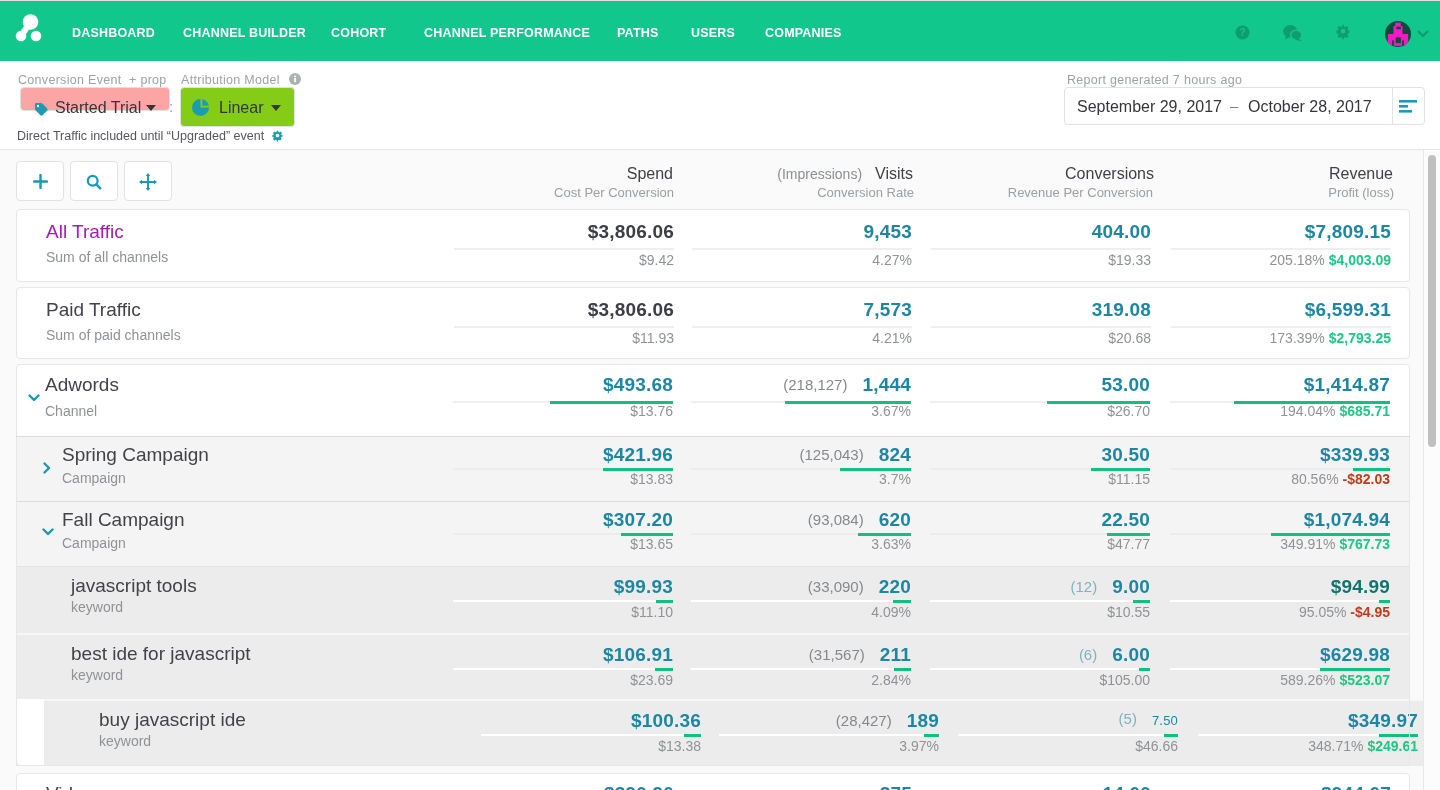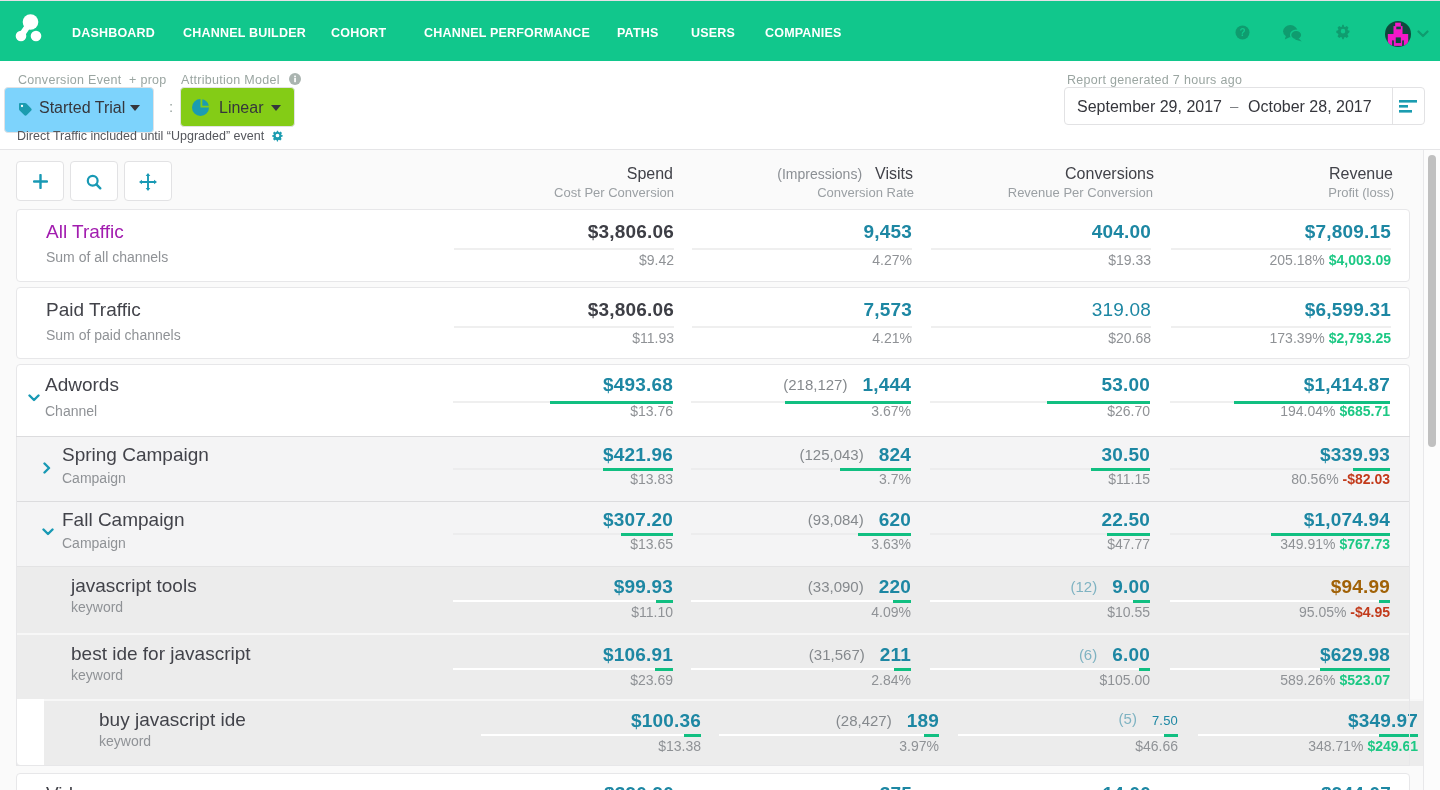--- a/index.html
+++ b/index.html
@@ -66,21 +66,21 @@
 
 <div class="abs" style="left:0;top:61px;width:1440px;height:89px;background:#fff;border-bottom:1px solid #e5e5e7">
   <div class="abs" style="left:18px;top:12px;font-size:12.5px;color:#9aa5a1;letter-spacing:0.3px">Conversion Event&nbsp; + prop</div>
   <div class="abs" style="left:181px;top:12px;font-size:12.5px;color:#9aa5a1;letter-spacing:0.3px">Attribution Model</div>
   <svg class="abs" style="left:289px;top:12px" width="12" height="12" viewBox="0 0 12 12">
     <circle cx="6" cy="6" r="6" fill="#aab4b0"></circle>
     <rect x="5.2" y="5" width="1.7" height="4.2" fill="#fff"></rect>
       <rect x="5.2" y="2.6" width="1.7" height="1.7" fill="#fff"></rect>
   </svg>
 
-  <div class="abs" style="left:4px;top:26px;width:150px;height:46px;border:1px solid #e2e2e4;border-radius:4px;background:#7dd3fc">
+  <div class="abs" style="left:20px;top:26px;width:150px;height:24px;border:1px solid #e2e2e4;border-radius:4px;background:#fca5a5">
     <svg class="abs" style="left:13px;top:14px" width="14" height="14" viewBox="0 0 14 14">
       <path fill="#1b9cb0" d="M1 2.2 C1 1.5 1.5 1 2.2 1 L7 1 a2 2 0 0 1 1.4 0.6 L13 6.2 a1.8 1.8 0 0 1 0 2.6 L8.8 13 a1.8 1.8 0 0 1 -2.6 0 L1.6 8.4 A2 2 0 0 1 1 7 Z"></path>
       <circle cx="4" cy="4" r="1.15" fill="#fff"></circle>
     </svg>
     <span class="abs" style="left:34px;top:11px;font-size:16px;color:#35363c">Started Trial</span>
     <svg class="abs" style="left:125px;top:17px" width="10" height="6" viewBox="0 0 10 6">
         <path d="M0 0 L10 0 L5 6 Z" fill="#35363c"></path>
       </svg>
   </div>
   <div class="abs" style="left:169px;top:37px;font-size:15px;color:#9aa5a1">:</div>
@@ -186,21 +186,21 @@
         <div style="position:absolute;right:0;top:10.5px;white-space:nowrap"><span style="font-size:19px;font-weight:600;color:#3d3e45;letter-spacing:0.2px">$3,806.06</span></div>
         <div style="position:absolute;left:0;right:0;top:38px;height:2px;background:#efefef"></div>
         <div style="position:absolute;right:0;top:41.5px;font-size:14px;color:#8f9296;white-space:nowrap">$11.93</div>
       </div>
       <div style="position:absolute;left:675px;top:0;width:220px;height:100%">
         <div style="position:absolute;right:0;top:10.5px;white-space:nowrap"><span style="font-size:19px;font-weight:600;color:#1d87a3;letter-spacing:0.2px">7,573</span></div>
         <div style="position:absolute;left:0;right:0;top:38px;height:2px;background:#efefef"></div>
         <div style="position:absolute;right:0;top:41.5px;font-size:14px;color:#8f9296;white-space:nowrap">4.21%</div>
       </div>
       <div style="position:absolute;left:914px;top:0;width:220px;height:100%">
-        <div style="position:absolute;right:0;top:10.5px;white-space:nowrap"><span style="font-size:19px;font-weight:400;color:#1d87a3;letter-spacing:0.2px">319.08</span></div>
+        <div style="position:absolute;right:0;top:10.5px;white-space:nowrap"><span style="font-size:19px;font-weight:700;color:#1d87a3;letter-spacing:0.2px">319.08</span></div>
         <div style="position:absolute;left:0;right:0;top:38px;height:2px;background:#efefef"></div>
         <div style="position:absolute;right:0;top:41.5px;font-size:14px;color:#8f9296;white-space:nowrap">$20.68</div>
       </div>
       <div style="position:absolute;left:1154px;top:0;width:220px;height:100%">
         <div style="position:absolute;right:0;top:10.5px;white-space:nowrap"><span style="font-size:19px;font-weight:600;color:#1d87a3;letter-spacing:0.2px">$6,599.31</span></div>
         <div style="position:absolute;left:0;right:0;top:38px;height:2px;background:#efefef"></div>
         <div style="position:absolute;right:0;top:41.5px;font-size:14px;color:#8f9296;white-space:nowrap">173.39% <span style="font-weight:700;color:#1cc884">$2,793.25</span></div>
       </div>
     </div>
   </div>
@@ -335,21 +335,21 @@
         <div style="position:absolute;right:0;top:37px;font-size:14px;color:#8f9296;white-space:nowrap">4.09%</div>
       </div>
       <div style="position:absolute;left:914px;top:0;width:220px;height:100%">
         <div style="position:absolute;right:0;top:8.5px;white-space:nowrap"><span style="font-size:15px;color:#7fb3c2;margin-right:15px;vertical-align:1px">(12)</span><span style="font-size:19px;font-weight:600;color:#1d87a3;letter-spacing:0.2px">9.00</span></div>
         <div style="position:absolute;left:0;right:0;top:33px;height:2px;background:#ffffff">
           <div style="position:absolute;right:0;top:0;height:3px;margin-top:-0.5px;width:17px;background:#11bf81"></div>
         </div>
         <div style="position:absolute;right:0;top:37px;font-size:14px;color:#8f9296;white-space:nowrap">$10.55</div>
       </div>
       <div style="position:absolute;left:1154px;top:0;width:220px;height:100%">
-        <div style="position:absolute;right:0;top:8.5px;white-space:nowrap"><span style="font-size:19px;font-weight:600;color:#a16207;letter-spacing:0.2px">$94.99</span></div>
+        <div style="position:absolute;right:0;top:8.5px;white-space:nowrap"><span style="font-size:19px;font-weight:600;color:#0f766e;letter-spacing:0.2px">$94.99</span></div>
         <div style="position:absolute;left:0;right:0;top:33px;height:2px;background:#ffffff">
           <div style="position:absolute;right:0;top:0;height:3px;margin-top:-0.5px;width:11px;background:#11bf81"></div>
         </div>
         <div style="position:absolute;right:0;top:37px;font-size:14px;color:#8f9296;white-space:nowrap">95.05% <span style="font-weight:700;color:#c23a1b">-$4.95</span></div>
       </div>
     </div>
   </div>
 <div style="position:absolute;left:16px;top:633px;width:1394px;height:66px;background:#ececec;border-top:2px solid #f7f7f7;">
     <div style="position:absolute;left:0;top:0;right:0;height:100%">
       <div style="position:absolute;left:55px;top:8px;font-size:19px;color:#42434a;white-space:nowrap">best ide for javascript</div>

